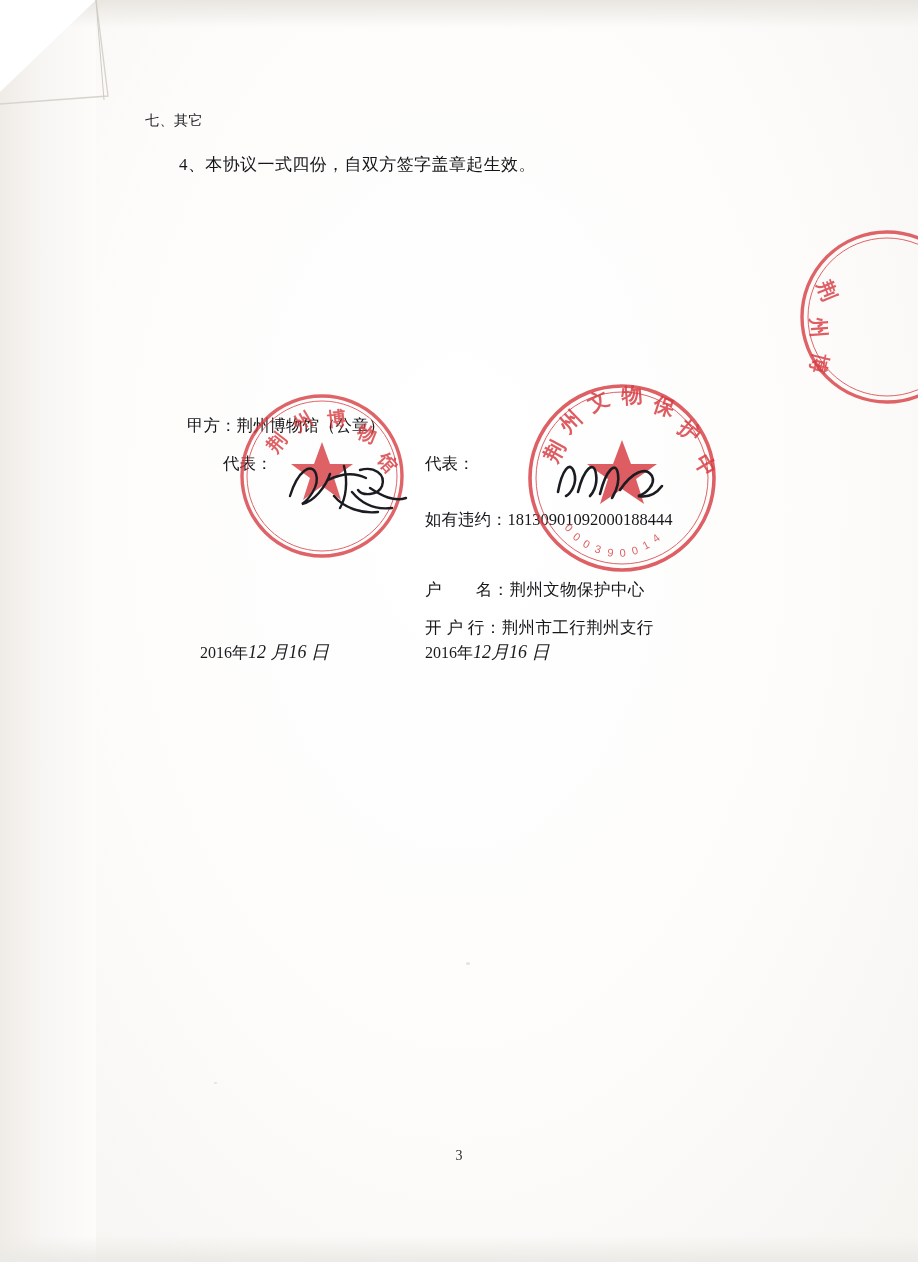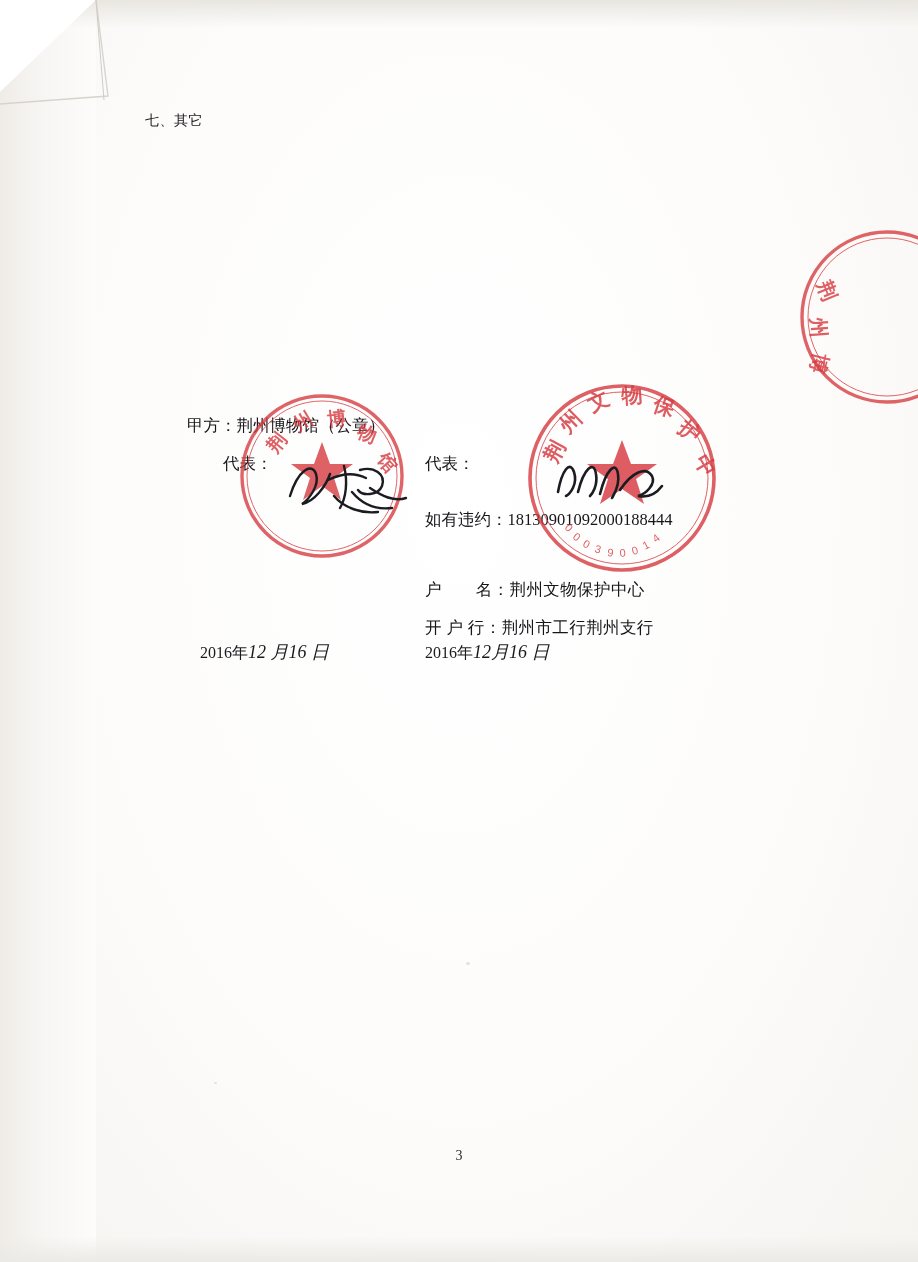--- a/index.html
+++ b/index.html
@@ -166,20 +166,21 @@
   <svg class="corner-line" viewBox="0 0 140 110">
     <path d="M96,0 L108,96 L0,104" fill="none" stroke="#d8d4cd" stroke-width="1.4"></path>
     <path d="M96,0 L104,100" fill="none" stroke="#cfcbc4" stroke-width="1"></path>
   </svg>
 
   <div class="speck" style="left:466px; top:962px; width:4px; height:3px;"></div>
   <div class="speck" style="left:214px; top:1082px; width:3px; height:2px;"></div>
 
   <div class="content">
     <div class="heading">七、其它</div>
+    <div class="para">4、本协议一式四份，自双方签字盖章起生效。</div>
   </div>
 
   <div class="sign-block">
     <div class="sign-row">
       <div class="col-a">
         <span>甲方：</span><span>荆州博物馆（公章）</span>
       </div>
     </div>
     <div class="sign-row" style="height:56px;">
       <div class="col-a" style="padding-left:78px;">

